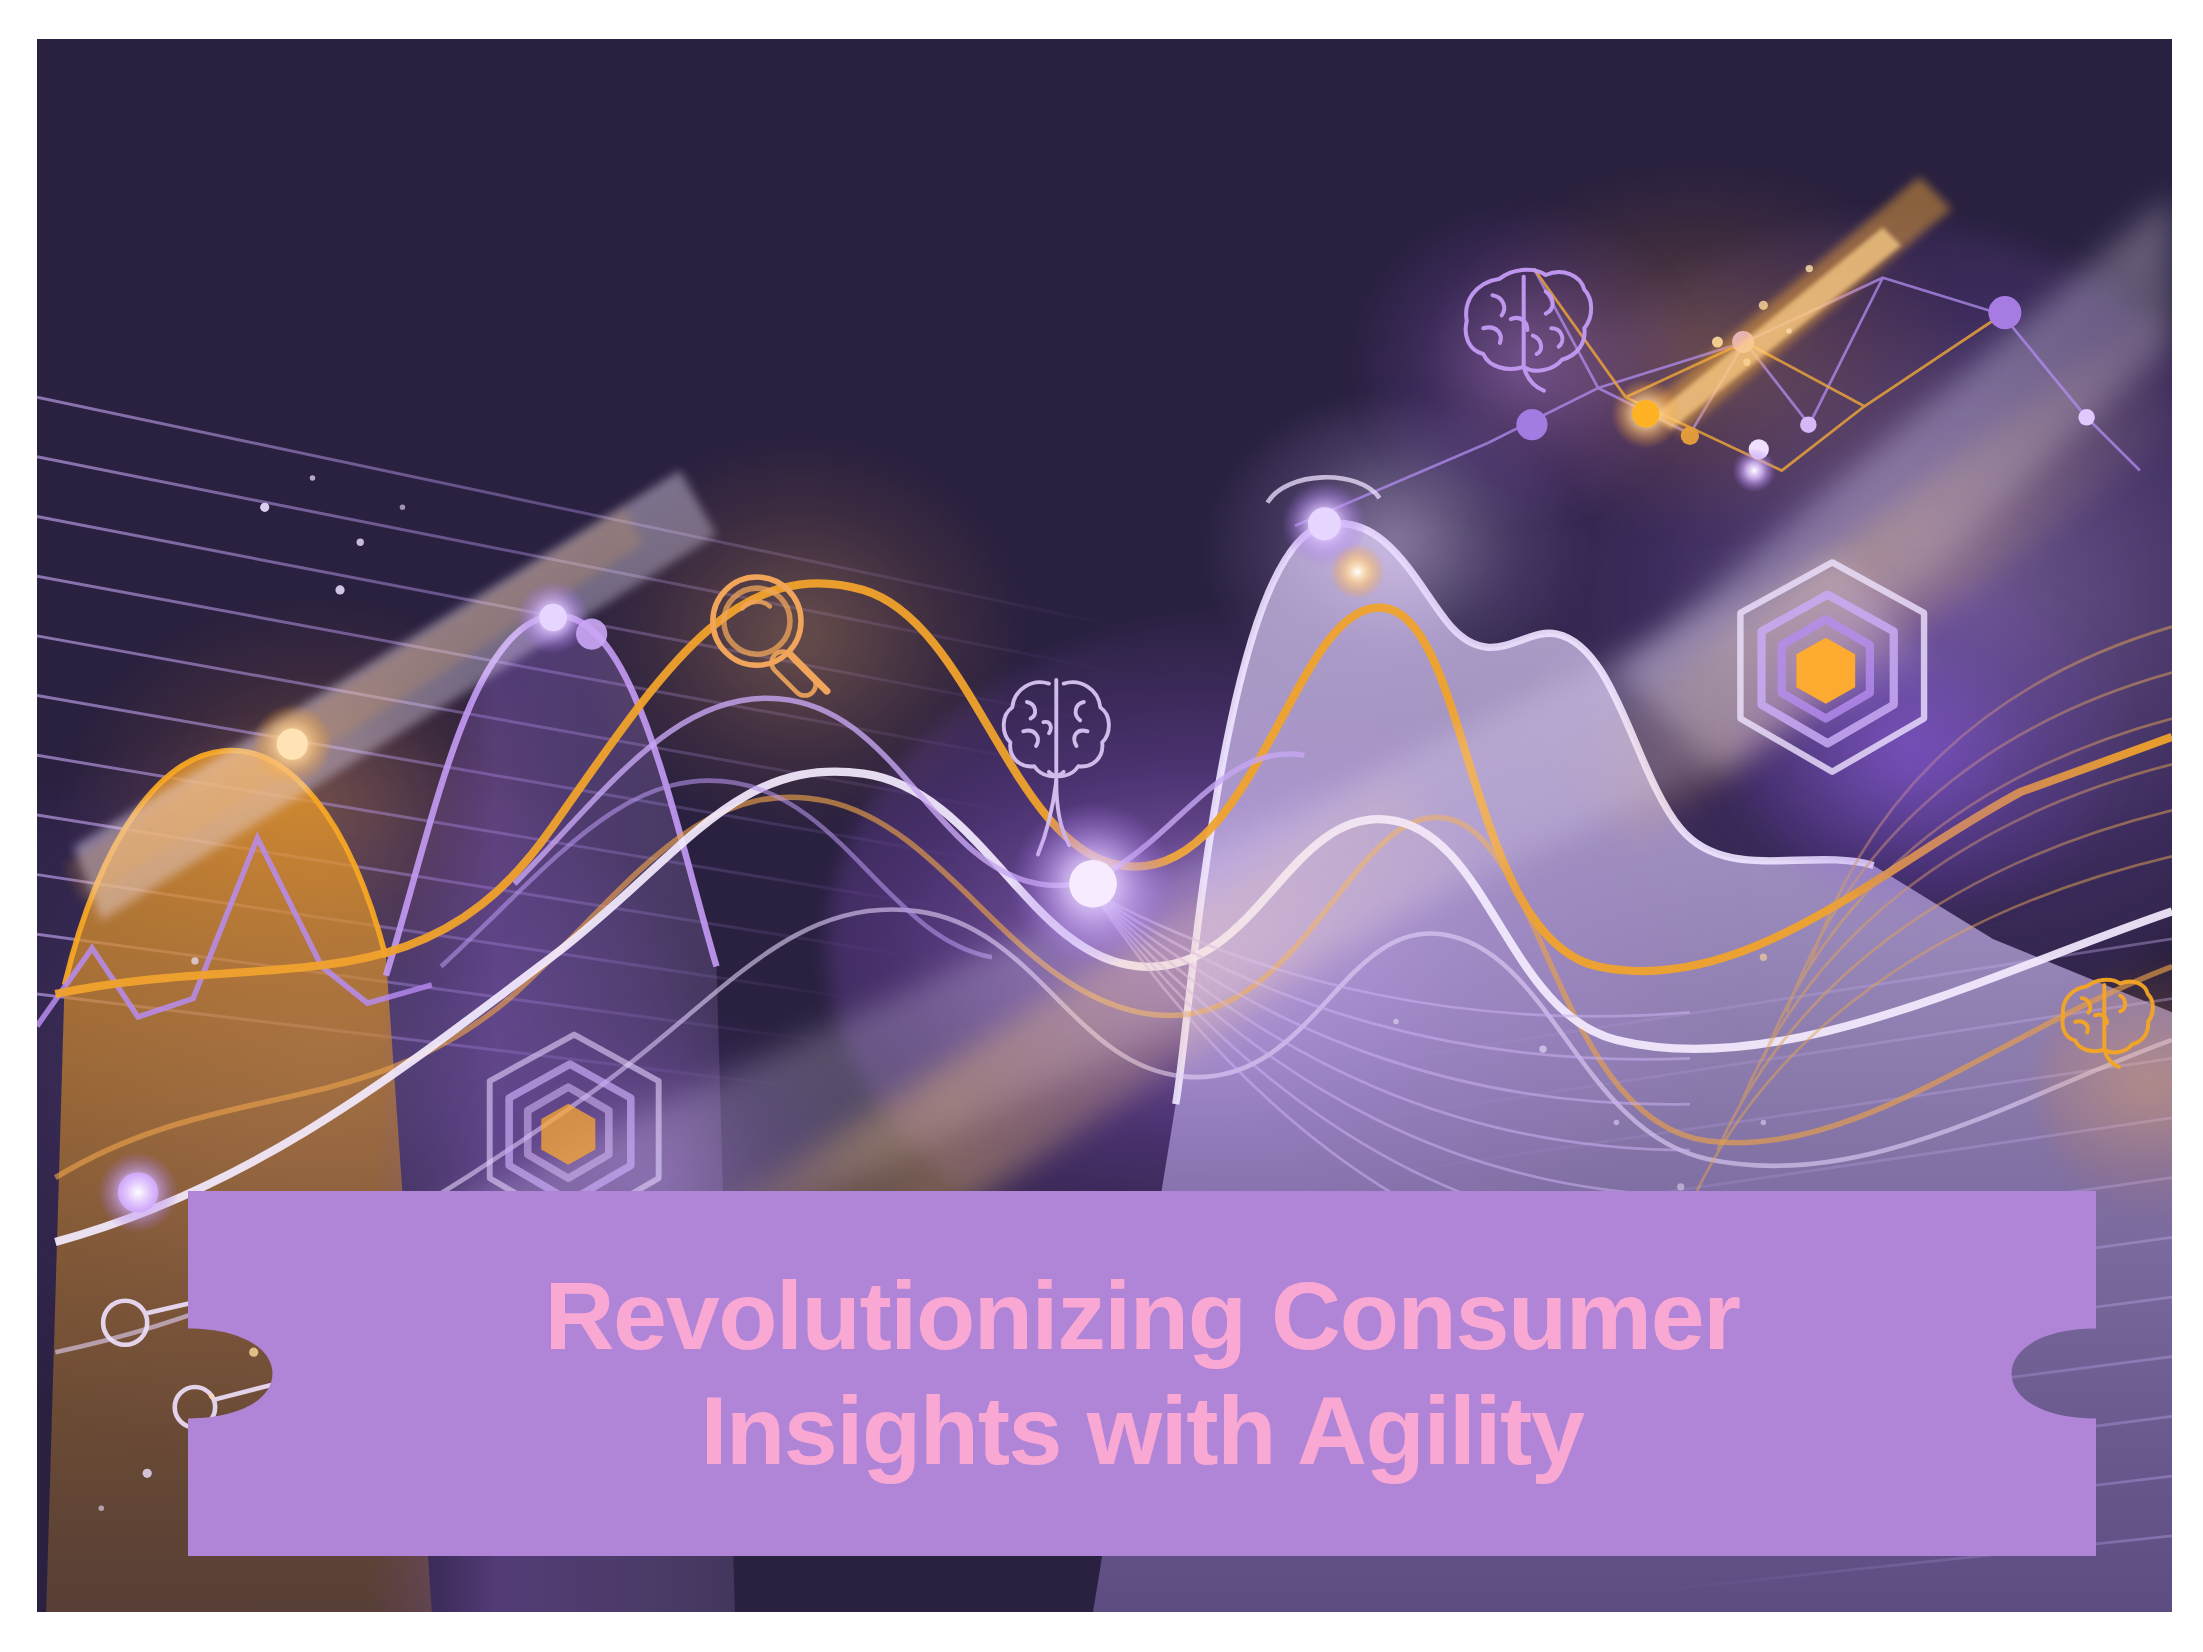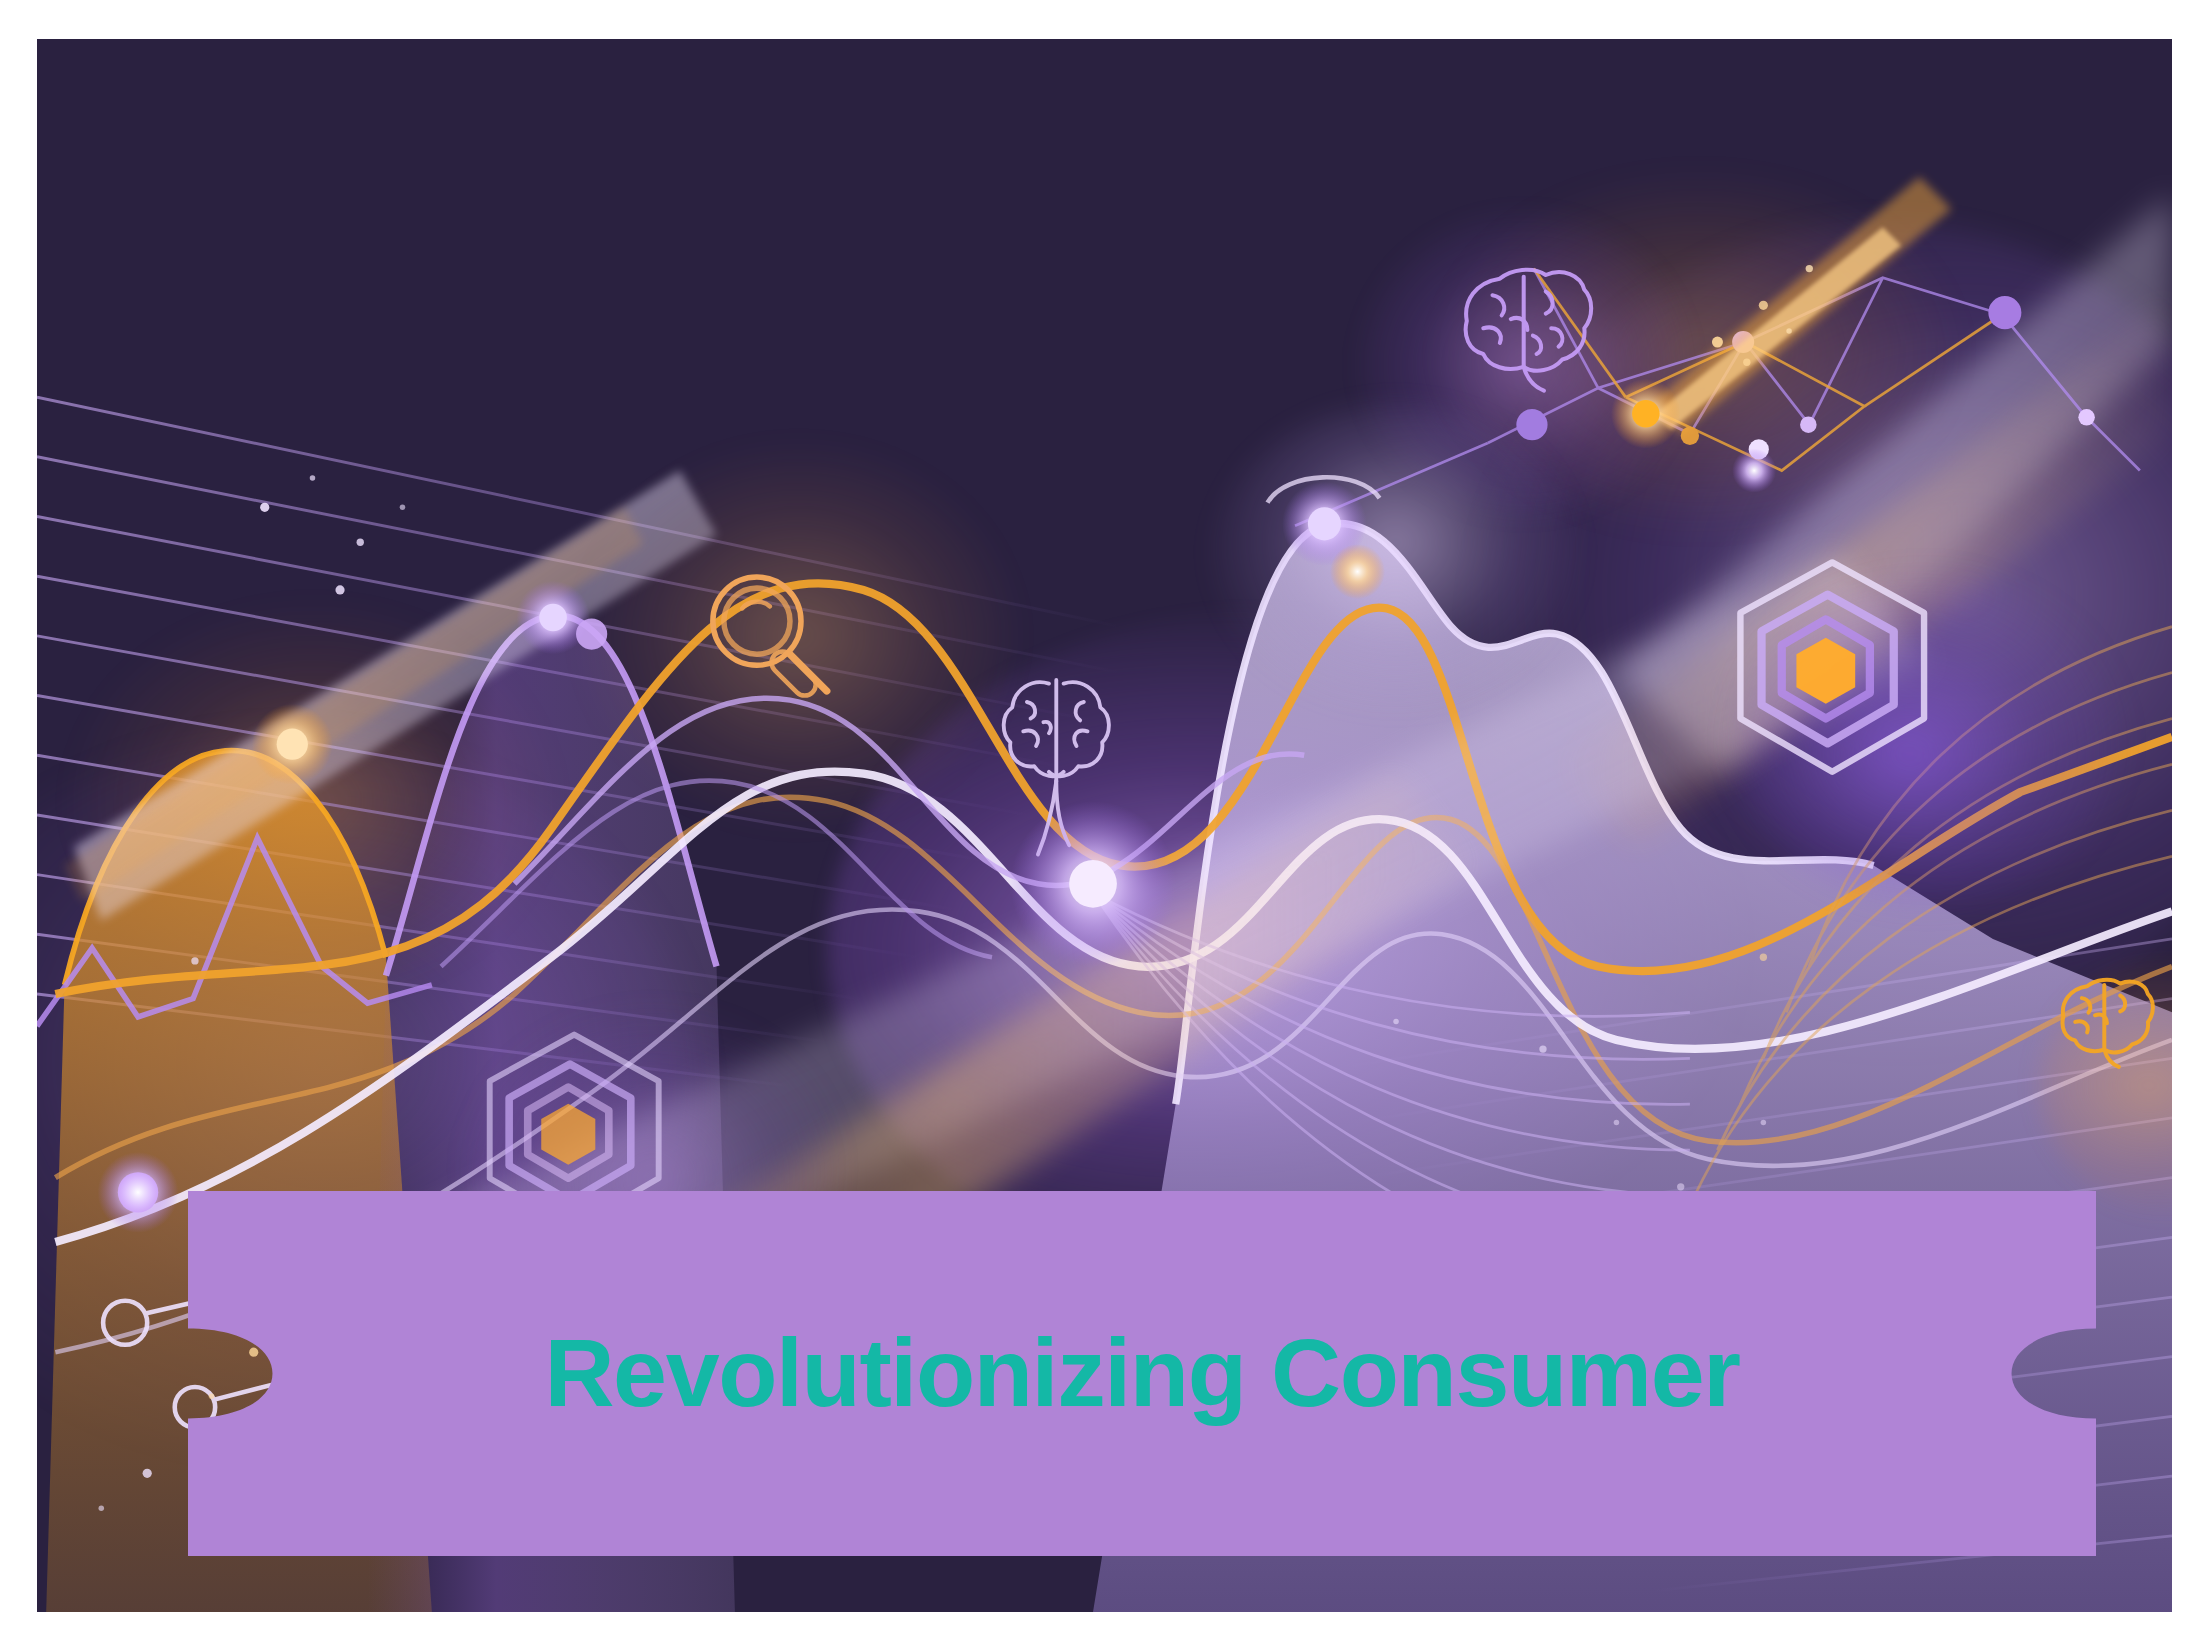--- a/index.html
+++ b/index.html
@@ -86,21 +86,21 @@
     left:151px; top:1152px; width:1908px; height:365px;
     z-index:40;
   }
   #banner svg { position:absolute; left:0; top:0; width:100%; height:100%; }
   #banner-text {
     position:absolute; left:0; top:0; width:100%; height:100%;
     display:flex; flex-direction:column; align-items:center; justify-content:center;
     z-index:2;
   }
   #banner-text .tline {
-    color:#14b8a6;
+    color:#f9a8d4;
     font-family:"Liberation Sans", sans-serif;
     font-weight:bold;
     font-size:97px;
     line-height:1.18;
     letter-spacing:-1.4px;
     text-align:center;
     white-space:nowrap;
   }
 </style>
 </head>
@@ -442,18 +442,19 @@
       </g>
     </svg>
 
     <div id="banner">
       <svg viewBox="0 0 2078 398" preserveAspectRatio="none">
         <path d="M0,0 L2078,0 L2078,150 C2020,150 1986,172 1986,199 C1986,226 2020,248 2078,248
                  L2078,398 L0,398 L0,248 C58,248 92,226 92,199 C92,172 58,150 0,150 Z" fill="#b084d6"></path>
       </svg>
       <div id="banner-text">
         <div class="tline">Revolutionizing Consumer</div>
+        <div class="tline">Insights with Agility</div>
       </div>
     </div>
 
   </div>
 </div>
 
 
 </body></html>

